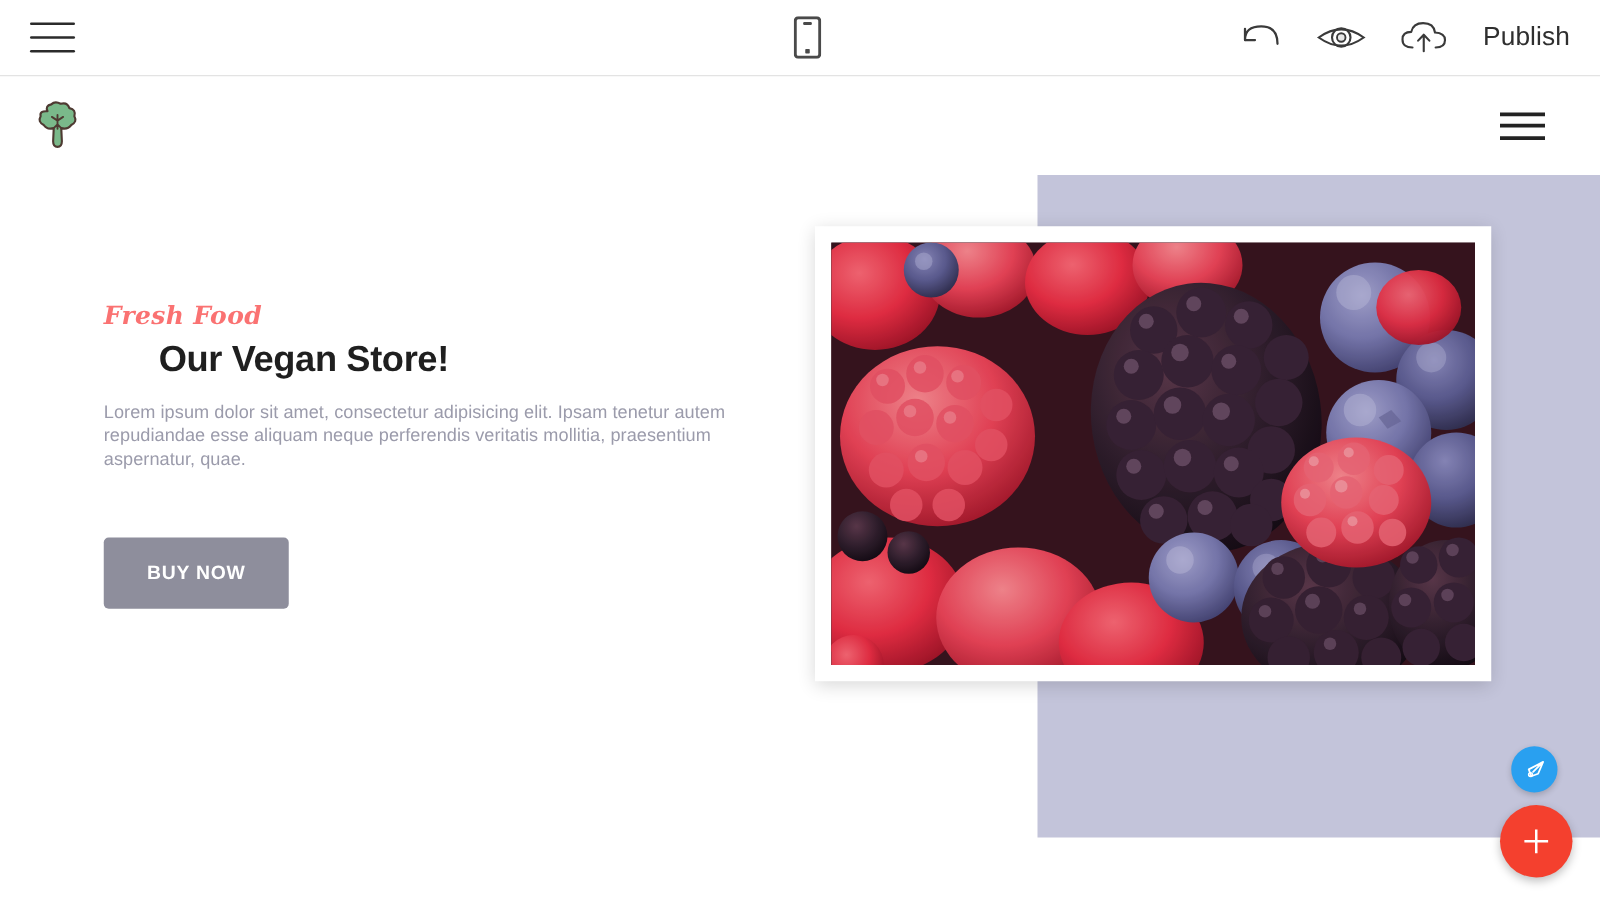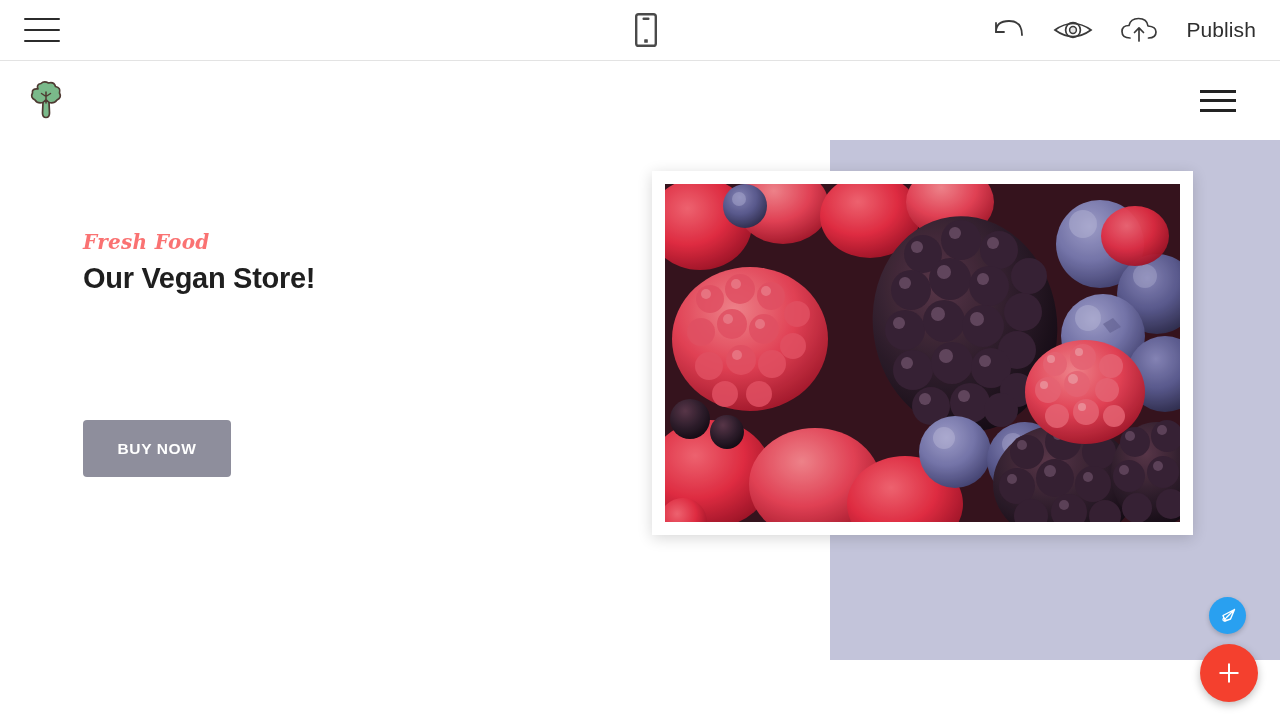--- a/index.html
+++ b/index.html
@@ -115,21 +115,21 @@
   .hamburger-site span {
     display: block;
     height: 3px;
     width: 36px;
     background: #232323;
   }
 
   
   #hero-section {
     position: absolute;
-    top: 130px; left: 0;
+    top: 140px; left: 0;
     width: 1280px;
     height: 580px;
     background: #ffffff;
     overflow: hidden;
   }
 
   #hero-panel {
     position: absolute;
     left: 830px;
     top: 0px;
@@ -154,20 +154,21 @@
     margin-bottom: 8px;
     font-weight: 600;
   }
 
   #hero-title {
     font-size: 29px;
     font-weight: bold;
     color: #1f1f1f;
     letter-spacing: -0.3px;
     margin-bottom: 16px;
+    margin-left: 44px;
   }
 
   #hero-paragraph {
     font-size: 14.5px;
     line-height: 19px;
     color: #9b9bab;
     width: 505px;
     letter-spacing: 0.05px;
   }
 
@@ -317,20 +318,21 @@
   </div>
 </div>
 
 <div id="hero-section">
 
   <div id="hero-panel"></div>
 
   <div id="hero-text-block">
     <div id="hero-subtitle">Fresh Food</div>
     <h1 id="hero-title">Our Vegan Store!</h1>
+    <p id="hero-paragraph">Lorem ipsum dolor sit amet, consectetur adipisicing elit. Ipsam tenetur autem repudiandae esse aliquam neque perferendis veritatis mollitia, praesentium aspernatur, quae.</p>
   </div>
 
   <button id="buy-now-button">BUY NOW</button>
 
   <div id="hero-image-card">
     <div id="hero-image">
       <svg width="100%" height="100%" viewBox="0 0 515 338" preserveAspectRatio="none">
         <defs>
           <radialGradient id="rasp" cx="38%" cy="33%" r="72%">
             <stop offset="0%" stop-color="#ff6a78"></stop>

